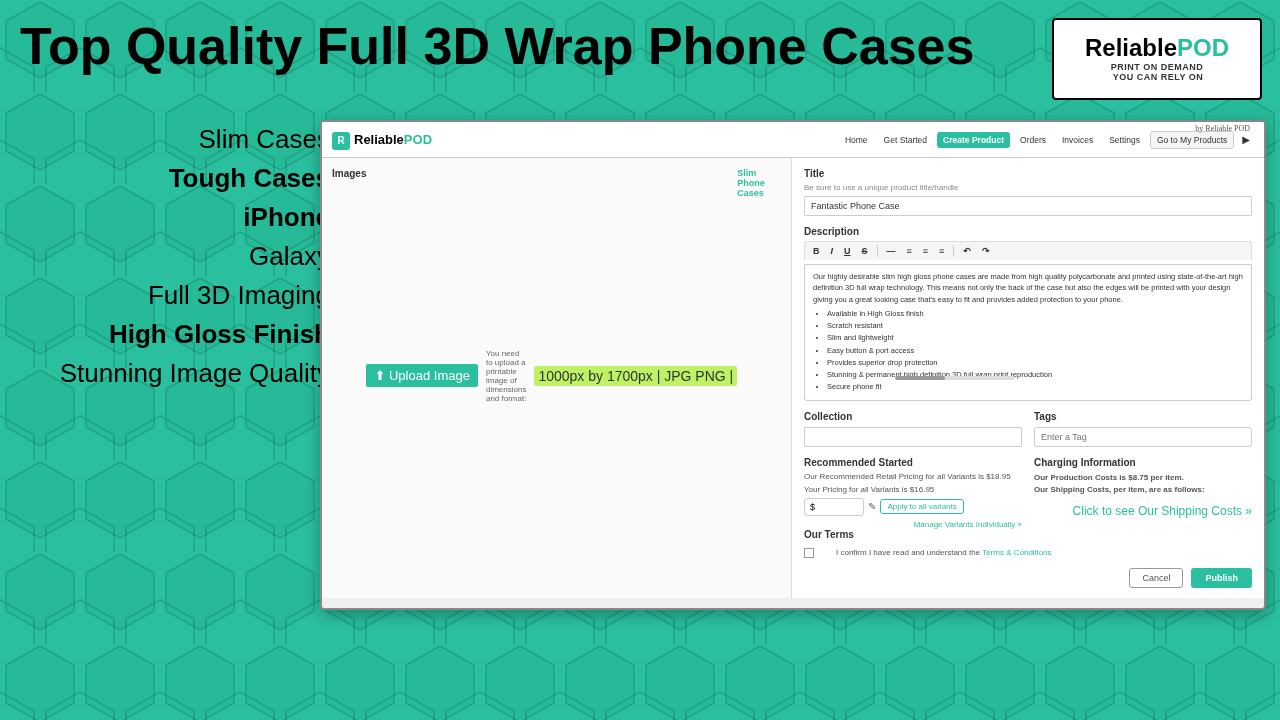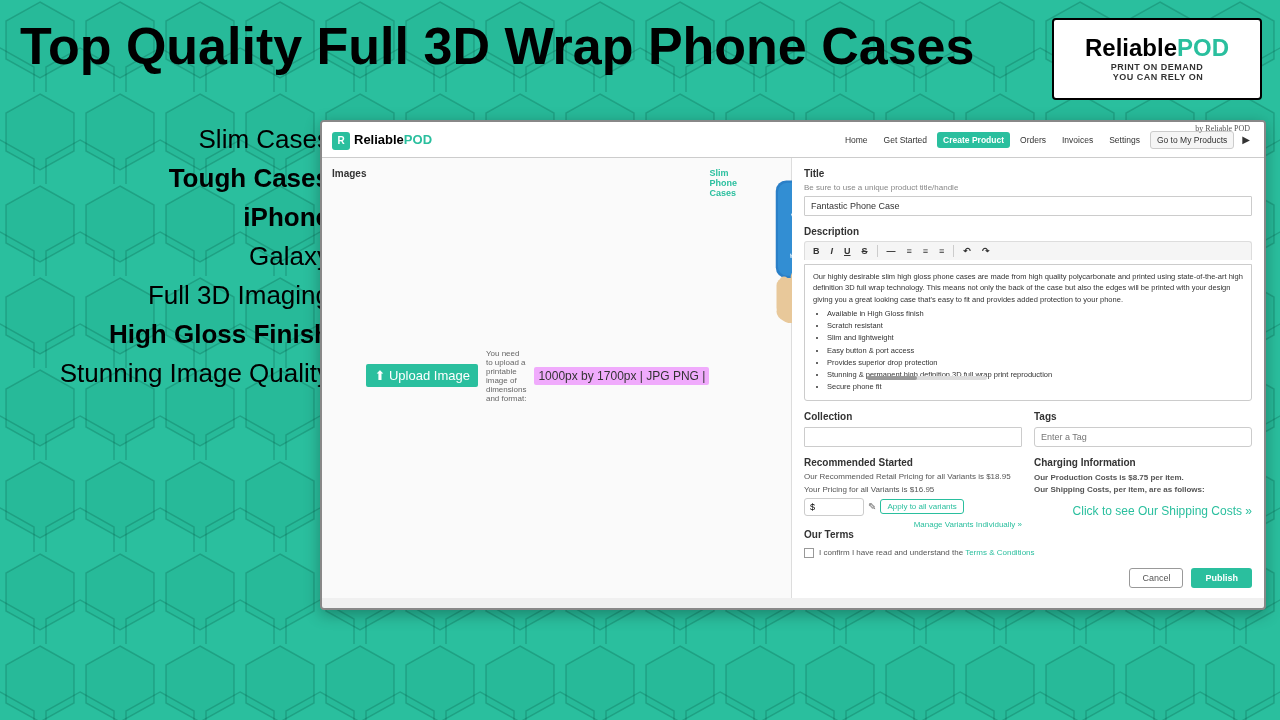--- a/index.html
+++ b/index.html
@@ -205,23 +205,23 @@
       white-space: nowrap;
     }
 
     .upload-hint {
       font-size: 8px;
       color: #666;
       flex: 1;
     }
 
     .upload-format {
-      font-size: 12px;
+      font-size: 14px;
       color: #333;
-      background: #f0abfc;
+      background: #bef264;
       padding: 2px 4px;
       border-radius: 2px;
       white-space: nowrap;
     }
 
     .product-type-label {
       font-size: 9px;
       color: #2abf9e;
       font-weight: 600;
       margin-bottom: 6px;
@@ -477,21 +477,21 @@
       font-size: 8px;
       color: #555;
       line-height: 1.5;
       font-weight: bold;
     }
 
     
     .terms-row {
       display: flex;
       align-items: center;
-      gap: 5px;
+      gap: 22px;
       margin-top: 8px;
     }
 
     .terms-checkbox {
       width: 10px;
       height: 10px;
       border: 1px solid #999;
       flex-shrink: 0;
     }
 

